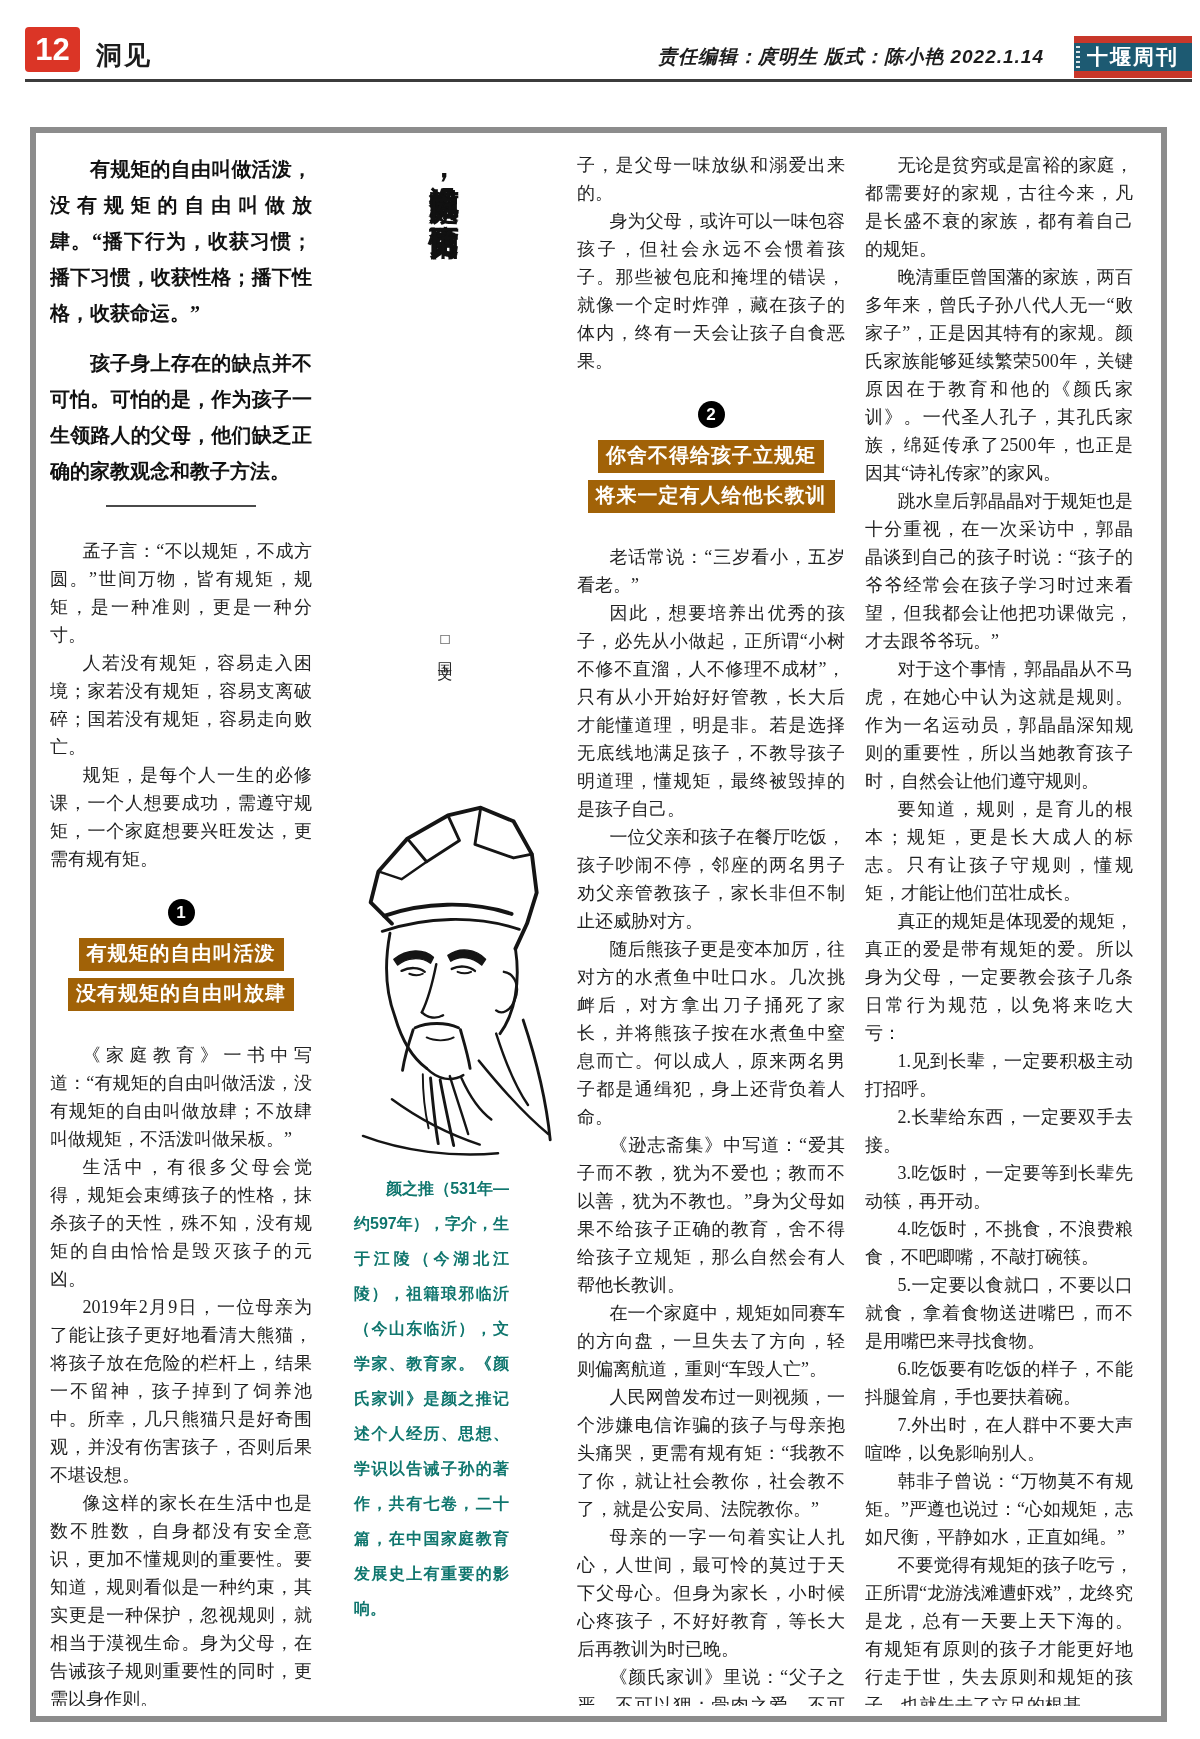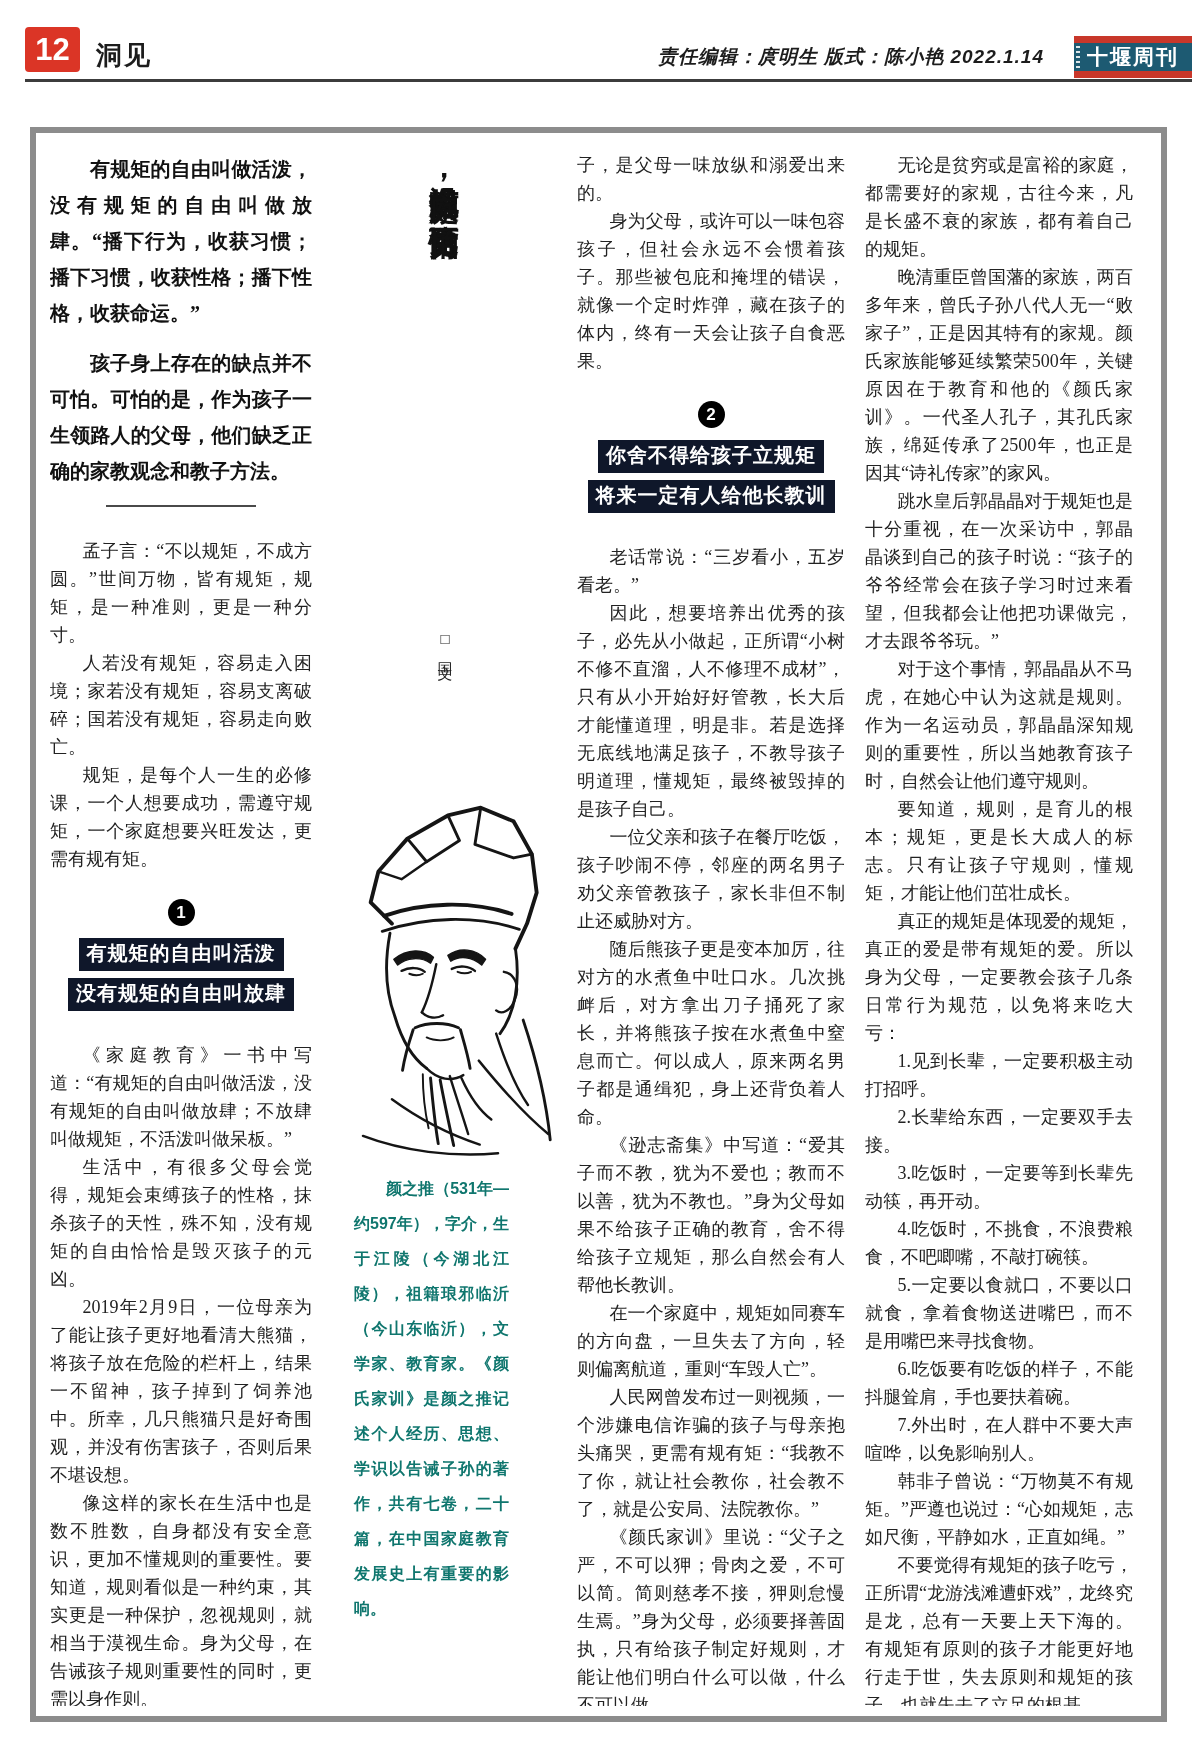--- a/index.html
+++ b/index.html
@@ -40,21 +40,21 @@
     text-indent: 1.8em; color: #222; }
   p.noindent { text-indent: 0; }
   .lead p { font-size: 20px; line-height: 36px; font-weight: 700; text-align: justify;
     text-justify: inter-character; text-indent: 2em; color: #111; margin-bottom: 14px; }
   .divider { width: 150px; height: 2px; background: #4a4a4a; margin: 16px auto 30px; }
 
   .section-head { margin: 26px 0 30px; }
   .sec-badge { width: 27px; height: 27px; border-radius: 50%; background: #000; color: #fff;
     font-family: "Liberation Sans", sans-serif; font-size: 17px; font-weight: 700;
     display: flex; align-items: center; justify-content: center; margin: 0 auto 12px; }
-  .sec-line { display: block; width: max-content; margin: 7px auto; background: #0f172a; color: #fff;
+  .sec-line { display: block; width: max-content; margin: 7px auto; background: #a16207; color: #fff;
     font-family: "Liberation Sans", sans-serif; font-size: 20px; font-weight: 700;
     letter-spacing: 1px; padding: 2px 8px 4px; }
 
   
   .v-title { writing-mode: vertical-rl; font-size: 30px; font-weight: 700; line-height: 1.1;
     height: 434px; margin-top: 12px; letter-spacing: 1px; color: #111; }
   .v-author { writing-mode: vertical-rl; font-size: 15px; height: 72px; margin-top: 34px;
     letter-spacing: 3px; color: #222; }
   .portrait { margin-top: 74px; width: 222px; height: 380px; }
   .caption { align-self: flex-start; margin: 14px 0 0 22px; width: 155px; font-family: "Liberation Sans", sans-serif;
@@ -166,20 +166,21 @@
           <span class="sec-line">将来一定有人给他长教训</span>
         </div>
         <div>
             <p class="body">老话常说：“三岁看小，五岁看老。”</p>
             <p class="body">因此，想要培养出优秀的孩子，必先从小做起，正所谓“小树不修不直溜，人不修理不成材”，只有从小开始好好管教，长大后才能懂道理，明是非。若是选择无底线地满足孩子，不教导孩子明道理，懂规矩，最终被毁掉的是孩子自己。</p>
             <p class="body">一位父亲和孩子在餐厅吃饭，孩子吵闹不停，邻座的两名男子劝父亲管教孩子，家长非但不制止还威胁对方。</p>
             <p class="body">随后熊孩子更是变本加厉，往对方的水煮鱼中吐口水。几次挑衅后，对方拿出刀子捅死了家长，并将熊孩子按在水煮鱼中窒息而亡。何以成人，原来两名男子都是通缉犯，身上还背负着人命。</p>
             <p class="body">《逊志斋集》中写道：“爱其子而不教，犹为不爱也；教而不以善，犹为不教也。”身为父母如果不给孩子正确的教育，舍不得给孩子立规矩，那么自然会有人帮他长教训。</p>
             <p class="body">在一个家庭中，规矩如同赛车的方向盘，一旦失去了方向，轻则偏离航道，重则“车毁人亡”。</p>
             <p class="body">人民网曾发布过一则视频，一个涉嫌电信诈骗的孩子与母亲抱头痛哭，更需有规有矩：“我教不了你，就让社会教你，社会教不了，就是公安局、法院教你。”</p>
+            <p class="body">母亲的一字一句着实让人扎心，人世间，最可怜的莫过于天下父母心。但身为家长，小时候心疼孩子，不好好教育，等长大后再教训为时已晚。</p>
             <p class="body">《颜氏家训》里说：“父子之严，不可以狎；骨肉之爱，不可以简。简则慈孝不接，狎则怠慢生焉。”身为父母，必须要择善固执，只有给孩子制定好规则，才能让他们明白什么可以做，什么不可以做。</p>
           </div>
 
       </div>
 
       <div class="col col4">
         <div>
             <p class="body">无论是贫穷或是富裕的家庭，都需要好的家规，古往今来，凡是长盛不衰的家族，都有着自己的规矩。</p>
             <p class="body">晚清重臣曾国藩的家族，两百多年来，曾氏子孙八代人无一“败家子”，正是因其特有的家规。颜氏家族能够延续繁荣500年，关键原因在于教育和他的《颜氏家训》。一代圣人孔子，其孔氏家族，绵延传承了2500年，也正是因其“诗礼传家”的家风。</p>
             <p class="body">跳水皇后郭晶晶对于规矩也是十分重视，在一次采访中，郭晶晶谈到自己的孩子时说：“孩子的爷爷经常会在孩子学习时过来看望，但我都会让他把功课做完，才去跟爷爷玩。”</p>

